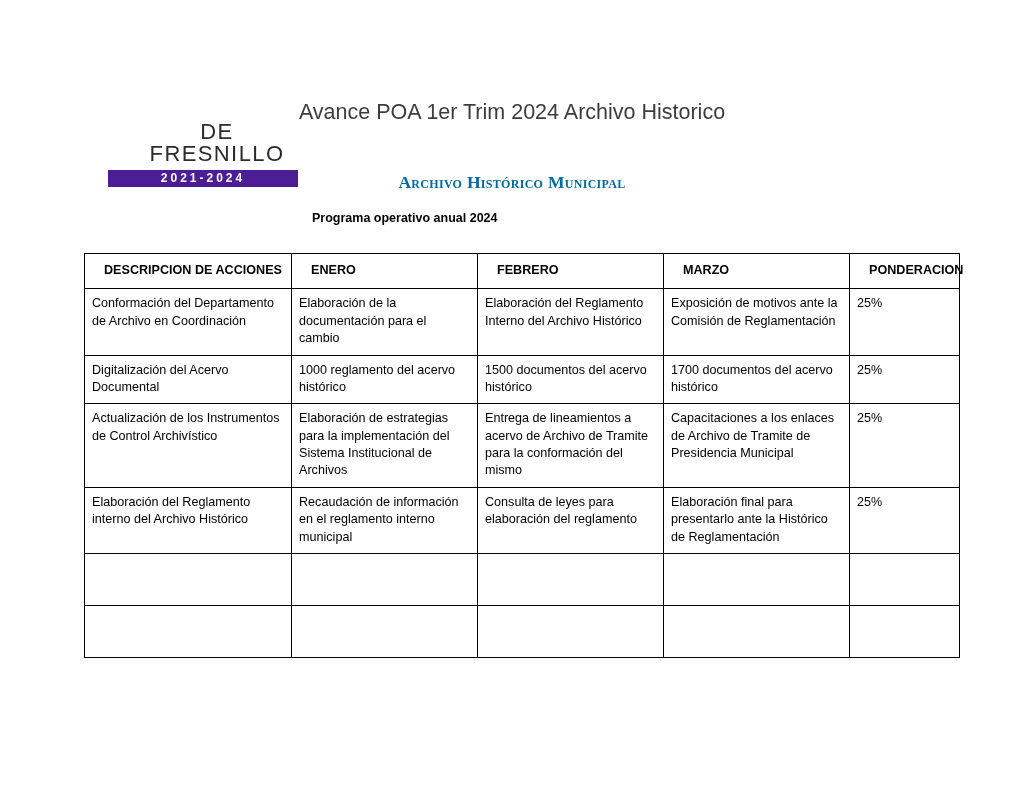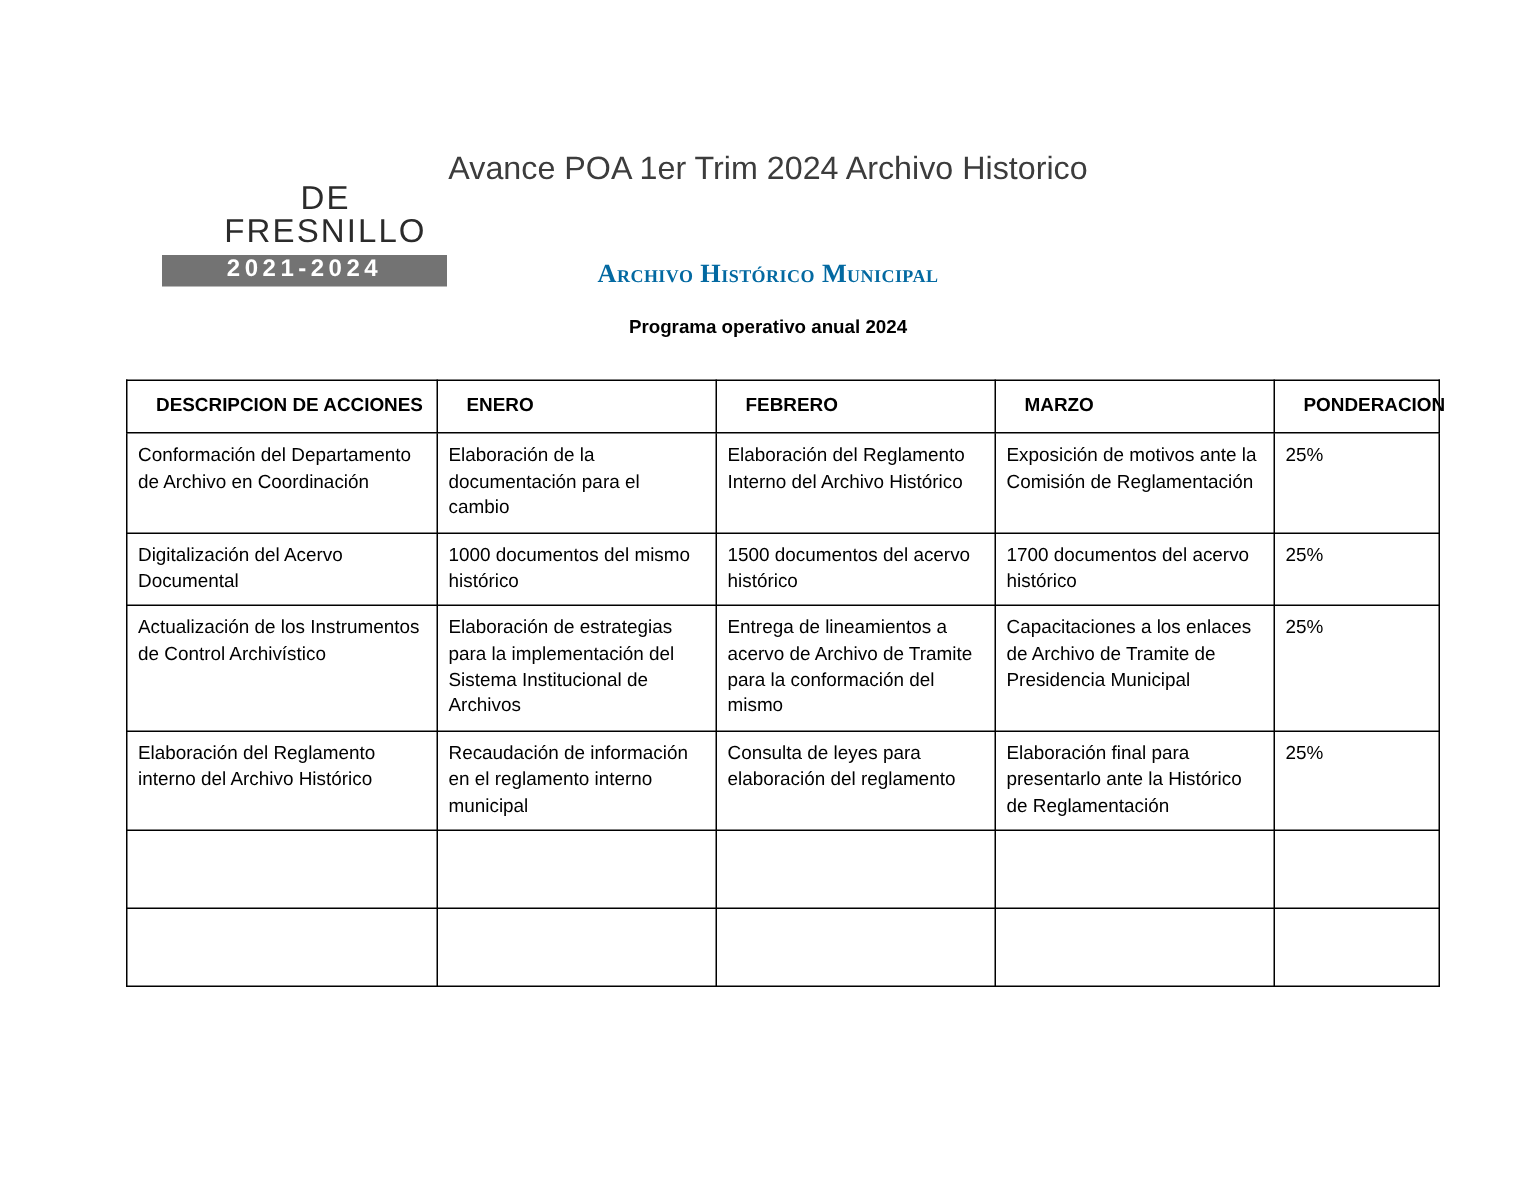--- a/index.html
+++ b/index.html
@@ -44,23 +44,23 @@
   .logo-line2 {
     font-family: "Liberation Sans", sans-serif;
     font-size: 22px;
     letter-spacing: 1.4px;
     color: #2b2b2b;
     margin-top: 3px;
     margin-left: 28px;
   }
   .logo-badge {
     margin-top: 5px;
-    background: #737373;
+    background: #4c1d95;
     color: #ffffff;
-    font-size: 16px;
+    font-size: 12px;
     letter-spacing: 3px;
     padding: 2px 0 3px 0;
     font-weight: bold;
   }
 
   
   .doc-title {
     position: absolute;
     left: 0;
     top: 100px;
@@ -82,21 +82,21 @@
     font-size: 17.5px;
     letter-spacing: 0.3px;
     font-variant: small-caps;
     color: #0369a1;
   }
   .subtitle-sub {
     position: absolute;
     left: 312px;
     top: 211px;
     width: 400px;
-    text-align: center;
+    text-align: left;
     font-size: 12.5px;
     font-weight: bold;
     color: #000000;
   }
 
   
   .table-wrap {
     position: absolute;
     left: 84px;
     top: 253px;
@@ -176,21 +176,21 @@
       <tbody>
         <tr>
           <td>Conformación del Departamento de Archivo en Coordinación</td>
           <td> Elaboración de la documentación para el cambio</td>
           <td>Elaboración del Reglamento Interno del Archivo Histórico</td>
           <td>Exposición de motivos ante la Comisión de Reglamentación</td>
           <td class="pond">25%</td>
         </tr>
         <tr>
           <td>Digitalización del Acervo Documental</td>
-          <td>1000 documentos del mismo histórico</td>
+          <td>1000 reglamento del acervo histórico</td>
           <td>1500 documentos del acervo histórico</td>
           <td>1700 documentos del acervo histórico</td>
           <td class="pond">25%</td>
         </tr>
         <tr>
           <td>Actualización de los Instrumentos de Control Archivístico</td>
           <td>Elaboración de estrategias para la implementación del Sistema Institucional de Archivos</td>
           <td>Entrega de lineamientos a acervo de Archivo de Tramite para la conformación del mismo</td>
           <td>Capacitaciones a los enlaces de Archivo de Tramite de Presidencia Municipal</td>
           <td class="pond">25%</td>

